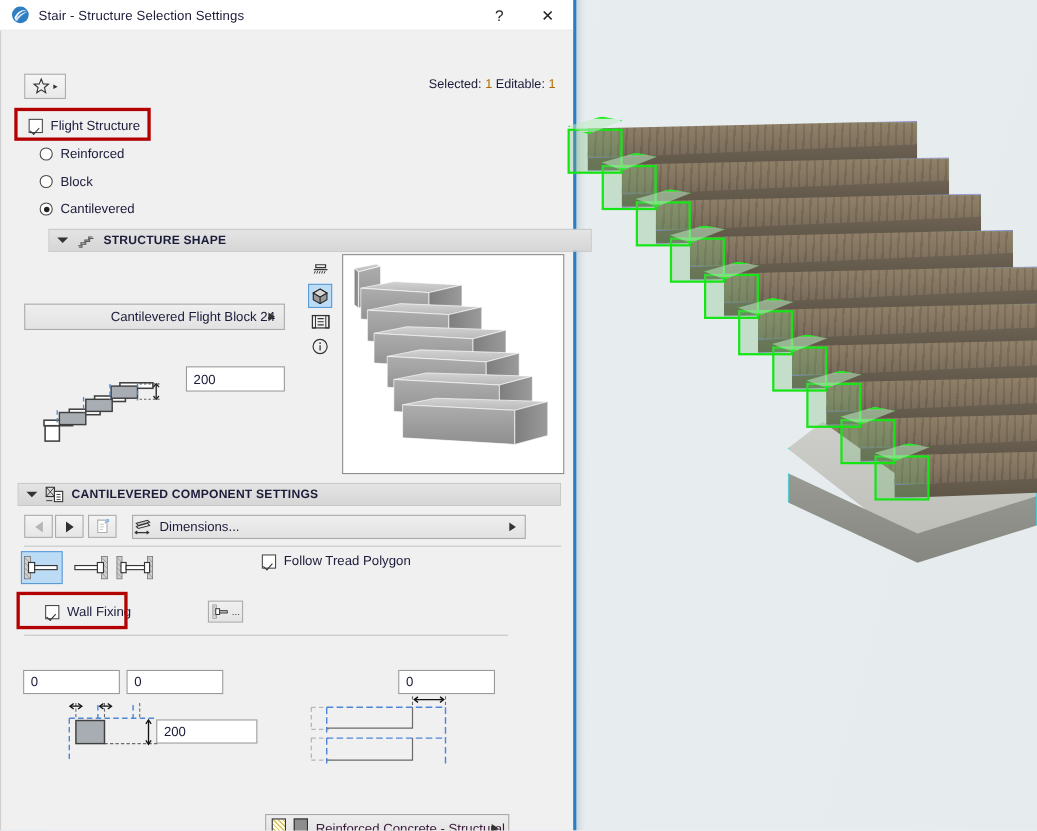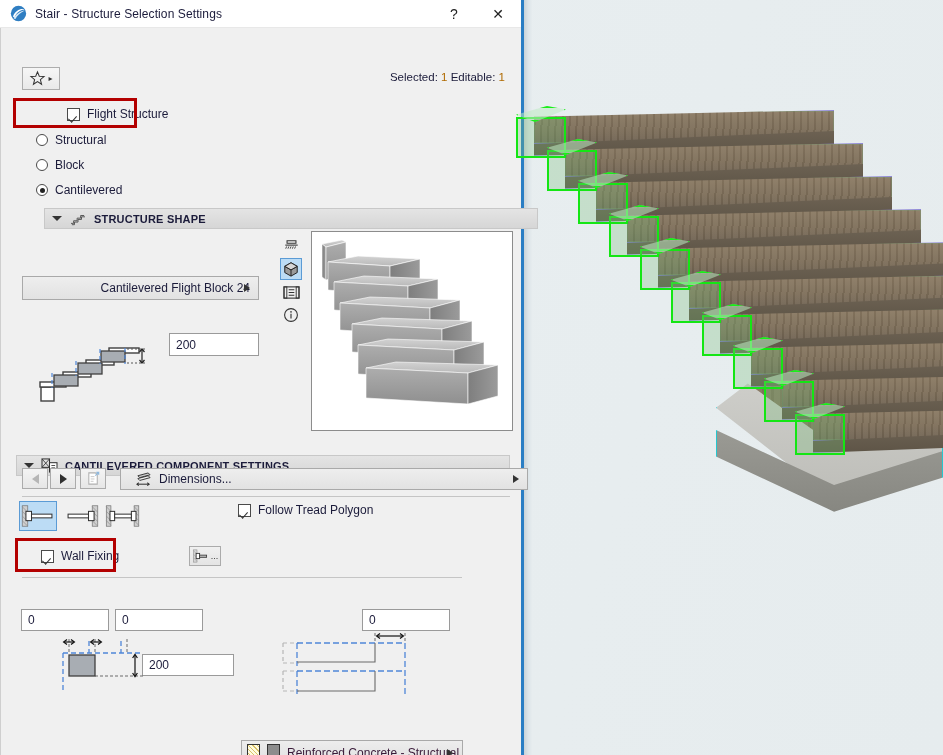--- a/index.html
+++ b/index.html
@@ -120,21 +120,21 @@
   .rad {
     width: 12px; height: 12px; border-radius: 50%; background: #fff;
     border: 1px solid #4a4a4a; display: inline-block; position: relative; flex: 0 0 auto;
   }
   .rad.on::after {
     content: ""; position: absolute; left: 2.5px; top: 2.5px;
     width: 5px; height: 5px; border-radius: 50%; background: #222;
   }
   .row { display: flex; align-items: center; gap: 7px; font-size: 12px; color: #1b1b3a; }
 
-  #flight-structure-row { position: absolute; left: 25px; top: 79px; margin-left: 41px; }
+  #flight-structure-row { position: absolute; left: 25px; top: 79px; }
   #hl-flight {
     position: absolute; left: 12px; top: 70px; width: 124px; height: 30px;
     border: 3px solid #b30000; pointer-events: none;
   }
   #opt-mono { position: absolute; left: 35px; top: 105px; }
   #opt-beam { position: absolute; left: 35px; top: 130px; }
   #opt-cant { position: absolute; left: 35px; top: 155px; }
 
   
   .sec-header {
@@ -310,21 +310,21 @@
       </div>
 
       <div class="row" id="flight-structure-row">
         <span class="cbox checked"></span>
         <span>Flight Structure</span>
       </div>
       <div id="hl-flight"></div>
 
       <div class="row" id="opt-mono">
         <span class="rad"></span>
-        <span>Structural</span>
+        <span>Reinforced</span>
       </div>
       <div class="row" id="opt-beam">
         <span class="rad"></span>
         <span>Block</span>
       </div>
       <div class="row" id="opt-cant">
         <span class="rad on"></span>
         <span>Cantilevered</span>
       </div>
 
@@ -452,21 +452,21 @@
         <g stroke="#222" stroke-width="1.2" fill="none">
           <path d="M119 22 L119 34"></path>
           <path d="M116.5 24 L119 21 L121.5 24"></path>
           <path d="M116.5 32 L119 35 L121.5 32"></path>
         </g>
       </svg>
       <div class="tinput" id="thickness-input" style="left:168px; top:305px; width:90px; height:23px;">
         <span>200</span>
       </div>
 
-      <div class="sec-header" id="sec-cant" style="top:427px;text-align:right;">
+      <div class="sec-header" id="sec-cant" style="top:411px;text-align:right;">
         <span class="caret-down"></span>
         <svg width="17" height="15" viewBox="0 0 18 16">
           <rect x="1" y="1" width="8" height="9" fill="none" stroke="#333" stroke-width="1.1"></rect>
           <path d="M1 1 L9 10 M9 1 L1 10" stroke="#333" stroke-width="0.9"></path>
           <rect x="9" y="5" width="8" height="10" fill="#fff" stroke="#333" stroke-width="1.1"></rect>
           <path d="M11 8 H15 M11 10.5 H15 M11 13 H15" stroke="#333" stroke-width="0.9"></path>
           <path d="M1 14 H7" stroke="#333" stroke-width="0.9"></path>
         </svg>
         <span class="sec-title">CANTILEVERED COMPONENT SETTINGS</span>
       </div>
@@ -478,21 +478,21 @@
         <span class="tri-right"></span>
       </div>
       <div class="navbtn" style="left:79px; top:440px;">
         <svg width="15" height="15" viewBox="0 0 16 16">
           <path d="M3 2 H10 L12 4 V14 H3 Z" fill="#fff" stroke="#b0b0b0" stroke-width="1.1"></path>
           <path d="M5 6 H9 M5 8.5 H9 M5 11 H8" stroke="#c0c0c0" stroke-width="0.9"></path>
           <path d="M10 5 L13.5 1.5 M11 1.5 H13.5 V4" stroke="#8fb8dd" stroke-width="1.3" fill="none"></path>
         </svg>
       </div>
 
-      <div class="combo" id="dim-combo" style="left:119px; top:440px; width:408px; height:22px; gap:7px; padding-left:14px;">
+      <div class="combo" id="dim-combo" style="left:119px; top:440px; width:358px; height:22px; gap:7px; padding-left:0;">
         <svg width="17" height="15" viewBox="0 0 18 16">
           <path d="M3 4 L14 1 L16 3 L5 6 Z" fill="#ccc" stroke="#333" stroke-width="1"></path>
           <path d="M3 7 L14 4 L16 6 L5 9 Z" fill="#eee" stroke="#333" stroke-width="1"></path>
           <path d="M2 13 H15" stroke="#333" stroke-width="1.1"></path>
           <path d="M4 11.5 L2 13 L4 14.5 M13 11.5 L15 13 L13 14.5" stroke="#333" stroke-width="1.1" fill="none"></path>
         </svg>
         <span>Dimensions...</span>
         <span class="arrow"></span>
       </div>
 

